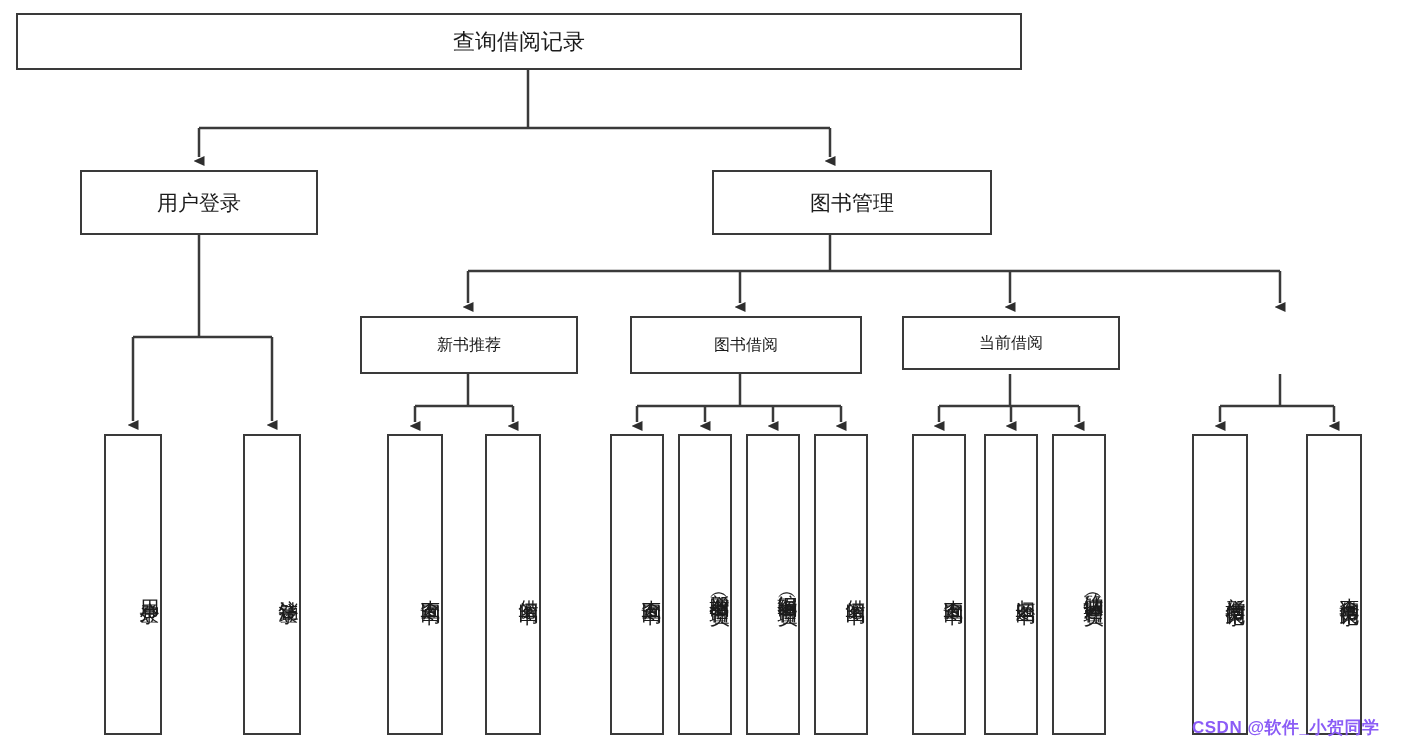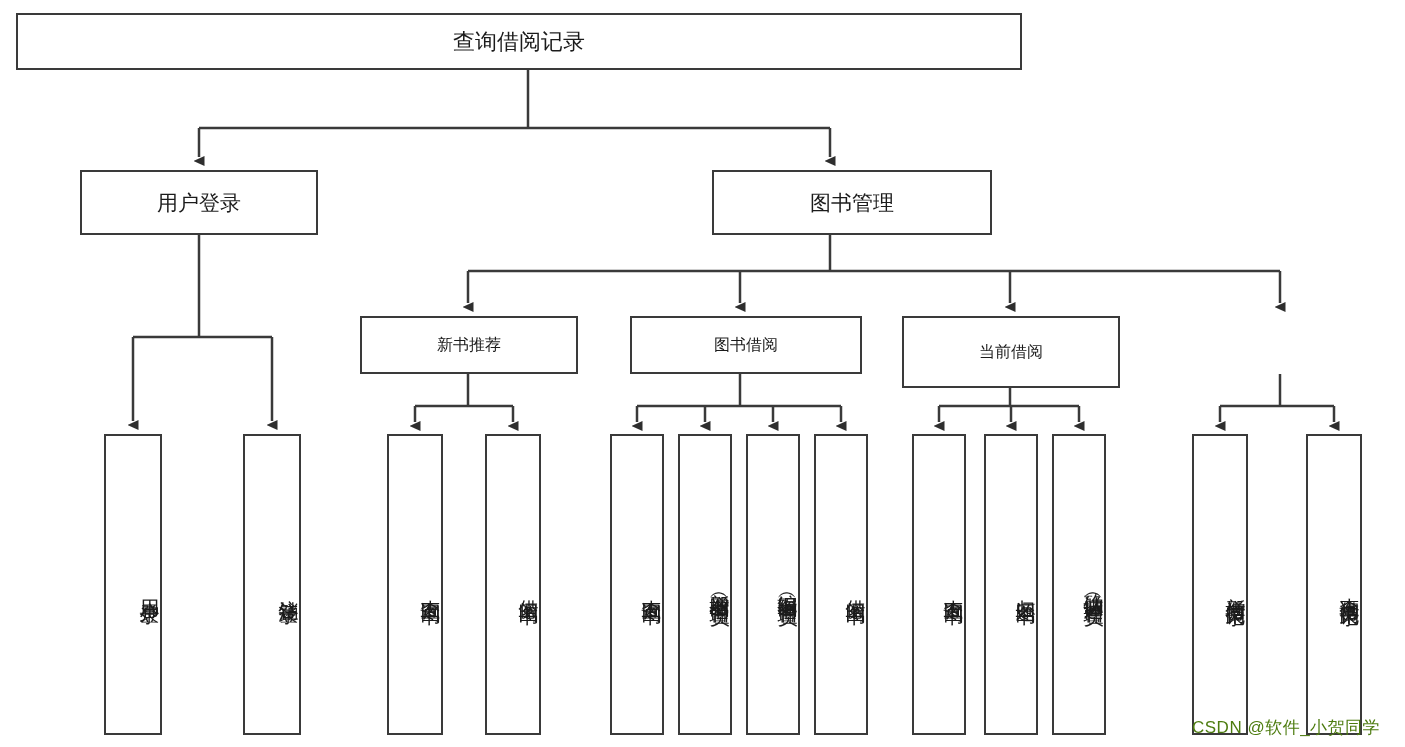--- a/index.html
+++ b/index.html
@@ -149,21 +149,21 @@
   <div class="node leaf" style="left: 243px; top: 434px; width: 58px; height: 301px;">
     <span class="leaf-text">注销登录</span>
   </div>
 
   <div class="node lvl2" style="left: 360px; top: 316px; width: 218px; height: 58px;">
     <span>新书推荐</span>
   </div>
   <div class="node lvl2" style="left: 630px; top: 316px; width: 232px; height: 58px;">
     <span>图书借阅</span>
   </div>
-  <div class="node lvl2" style="left: 902px; top: 316px; width: 218px; height: 72px;">
+  <div class="node lvl2" style="left: 902px; top: 316px; width: 218px; height: 54px;">
     <span>当前借阅</span>
   </div>
 
   <div class="node leaf" style="left: 387px; top: 434px; width: 56px; height: 301px;">
     <span class="leaf-text">查询图书</span>
   </div>
   <div class="node leaf" style="left: 485px; top: 434px; width: 56px; height: 301px;">
     <span class="leaf-text">借阅图书</span>
   </div>
 
@@ -190,15 +190,15 @@
     <span class="leaf-text">确认归还（管理员）</span>
   </div>
 
   <div class="node leaf" style="left: 1192px; top: 434px; width: 56px; height: 301px;">
     <span class="leaf-text">新增借阅记录</span>
   </div>
   <div class="node leaf" style="left: 1306px; top: 434px; width: 56px; height: 301px;">
     <span class="leaf-text">查询借阅记录</span>
   </div>
 
-  <div class="watermark" style="left: 1192px; top: 716px; color: #4d7c0f;">CSDN @软件_小贺同学</div>
+  <div class="watermark" style="left: 1192px; top: 716px; color: #8b5cf6; font-weight: bold;">CSDN @软件_小贺同学</div>
 
 </div>
 
 </body></html>

